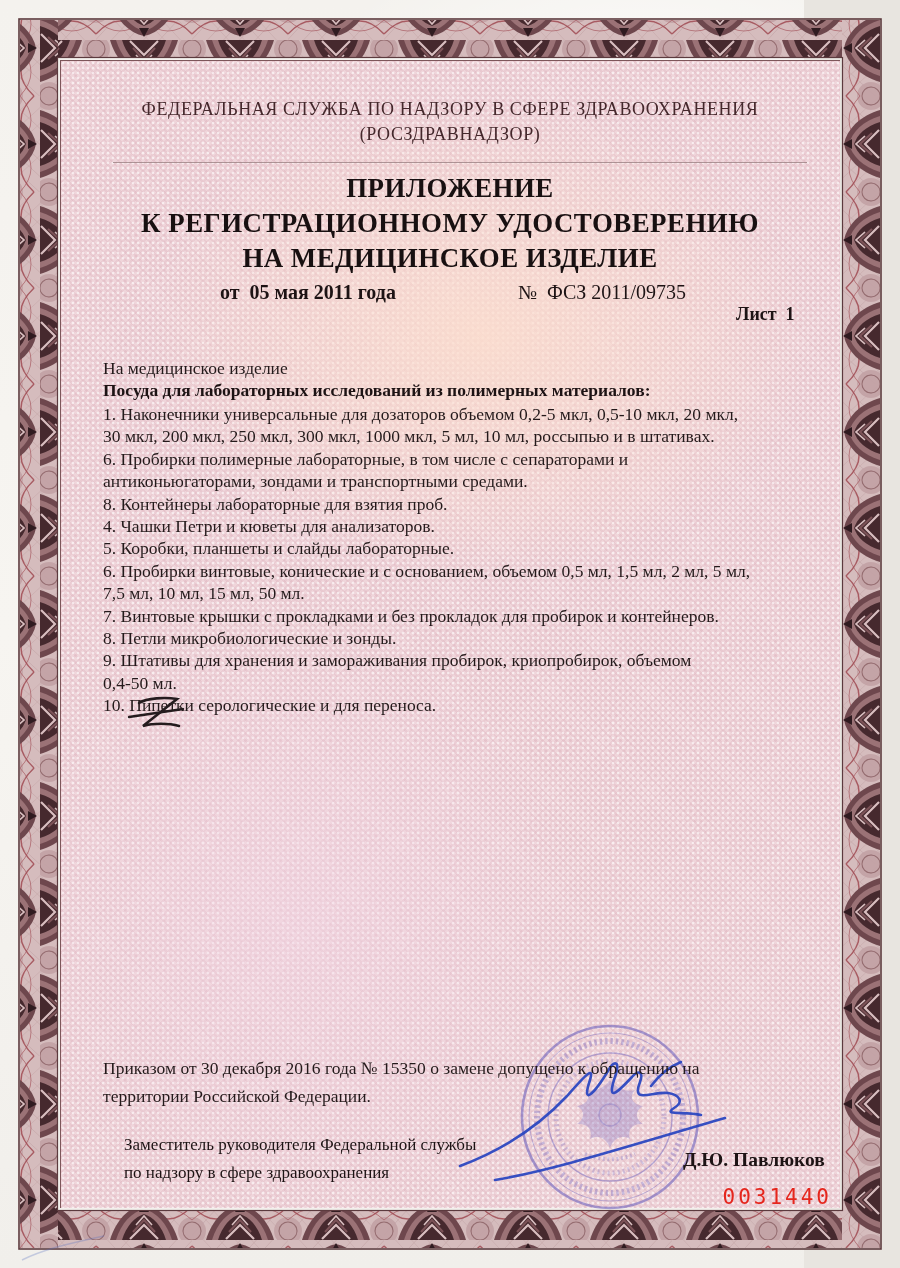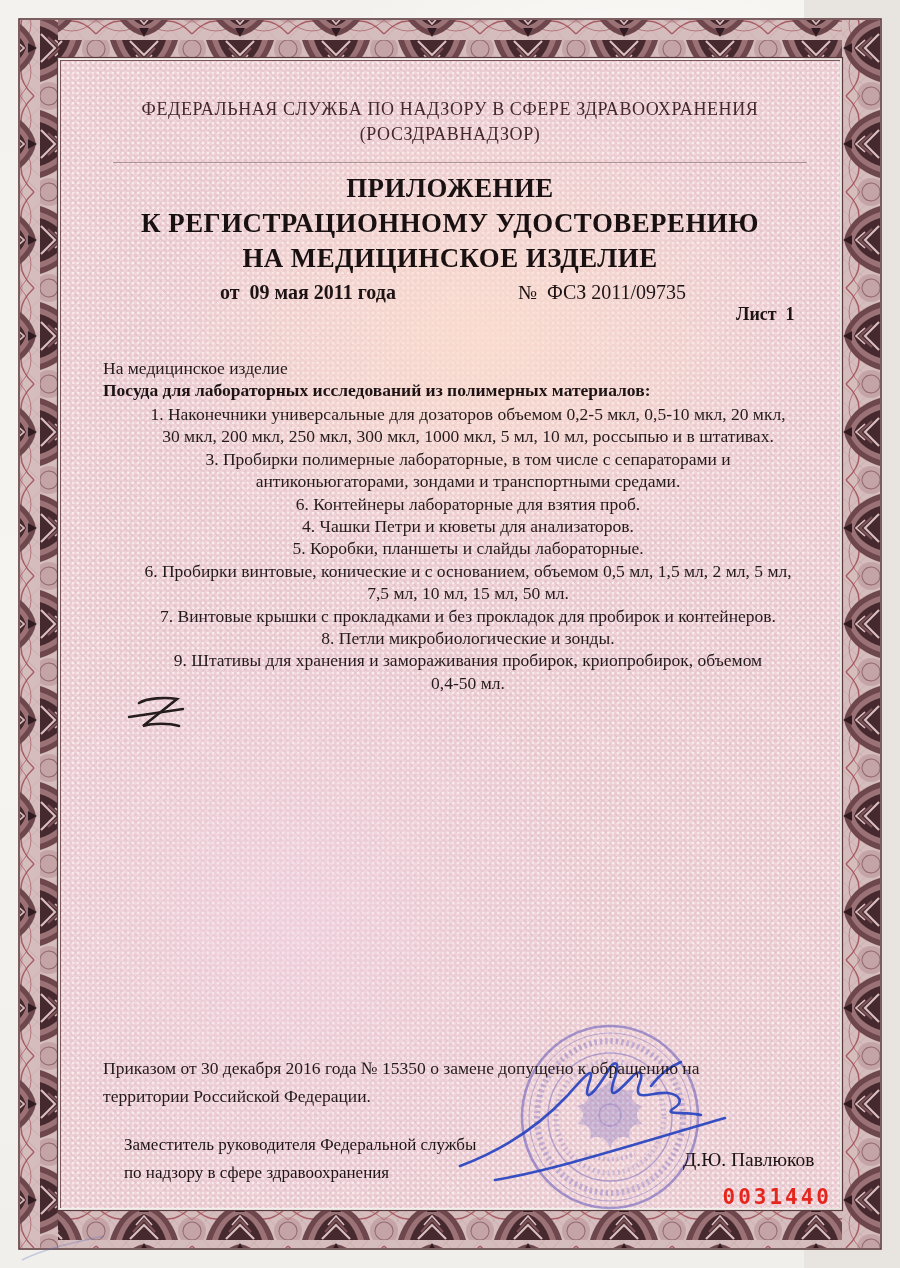--- a/index.html
+++ b/index.html
@@ -40,34 +40,34 @@
     font-weight:bold;font-size:28px;line-height:35px;color:#181011;
     letter-spacing:.5px;white-space:pre-line;
     transform:scaleX(.96);transform-origin:center top;
   }
   .issue-date{left:220px;top:281px;font-weight:bold;font-size:20px;color:#1d1314;white-space:pre;}
   .reg-number{left:518px;top:281px;font-weight:normal;font-size:20px;color:#1d1314;white-space:pre;}
   .sheet{left:736px;top:304px;font-weight:bold;font-size:18px;color:#1d1314;white-space:pre;}
   .intro{left:103px;top:358px;font-size:17.5px;color:#241a1b;}
   .prod-heading{left:103px;top:380px;font-weight:bold;font-size:17.5px;color:#1d1314;text-align:right;}
   .items{left:103px;top:403px;width:730px;font-size:17.5px;line-height:22.4px;color:#241a1b;}
-  .item{white-space:pre-line;text-align:center;}
+  .item{white-space:pre-line;}
   .zmark{left:126px;top:694px;z-index:5;}
   .order-note{
     left:103px;top:1054px;width:710px;font-size:17.5px;line-height:28px;
     color:#241a1b;white-space:pre-line;z-index:6;
   }
   .position{
     left:124px;top:1131px;font-weight:normal;font-size:17px;line-height:28px;
     color:#1d1314;white-space:pre-line;z-index:6;
   }
-  .signer-name{left:683px;top:1149px;font-weight:normal;font-size:19.5px;color:#1d1314;z-index:6;white-space:pre;text-align:center;}
+  .signer-name{left:683px;top:1149px;font-weight:bold;font-size:19.5px;color:#1d1314;z-index:6;white-space:pre;text-align:center;}
   .serial{
     left:620px;top:1185px;width:212px;text-align:right;
-    font-family:"DejaVu Sans Mono", monospace;font-weight:bold;
+    font-family:"DejaVu Sans Mono", monospace;font-weight:normal;
     font-size:21px;letter-spacing:3px;color:#e5261d;z-index:6;
   }
   .stamp{left:515px;top:1022px;z-index:4;}
   .signature{left:455px;top:1058px;z-index:5;}
   .scribble{left:18px;top:1230px;z-index:3;}
 </style>
 </head>
 <body>
 
 <div class="page">
@@ -117,41 +117,42 @@
   <div class="inner-area"></div>
 
   <div class="abs agency">ФЕДЕРАЛЬНАЯ СЛУЖБА ПО НАДЗОРУ В СФЕРЕ ЗДРАВООХРАНЕНИЯ
 (РОСЗДРАВНАДЗОР)</div>
   <div class="abs rule"></div>
 
   <div class="abs doc-title">ПРИЛОЖЕНИЕ
 К РЕГИСТРАЦИОННОМУ УДОСТОВЕРЕНИЮ
 НА МЕДИЦИНСКОЕ ИЗДЕЛИЕ</div>
 
-  <div class="abs issue-date">от  09 мая 2011 года</div>
+  <div class="abs issue-date">от  05 мая 2011 года</div>
   <div class="abs reg-number">№  ФСЗ 2011/09735</div>
   <div class="abs sheet">Лист  1</div>
 
   <div class="abs intro">На медицинское изделие</div>
   <div class="abs prod-heading">Посуда для лабораторных исследований из полимерных материалов:</div>
 
   <div class="abs items">
     <div class="item">1. Наконечники универсальные для дозаторов объемом 0,2-5 мкл, 0,5-10 мкл, 20 мкл,
 30 мкл, 200 мкл, 250 мкл, 300 мкл, 1000 мкл, 5 мл, 10 мл, россыпью и в штативах.</div>
-    <div class="item">3. Пробирки полимерные лабораторные, в том числе с сепараторами и
+    <div class="item">6. Пробирки полимерные лабораторные, в том числе с сепараторами и
 антиконьюгаторами, зондами и транспортными средами.</div>
-    <div class="item">6. Контейнеры лабораторные для взятия проб.</div>
+    <div class="item">8. Контейнеры лабораторные для взятия проб.</div>
     <div class="item">4. Чашки Петри и кюветы для анализаторов.</div>
     <div class="item">5. Коробки, планшеты и слайды лабораторные.</div>
     <div class="item">6. Пробирки винтовые, конические и с основанием, объемом 0,5 мл, 1,5 мл, 2 мл, 5 мл,
 7,5 мл, 10 мл, 15 мл, 50 мл.</div>
     <div class="item">7. Винтовые крышки с прокладками и без прокладок для пробирок и контейнеров.</div>
     <div class="item">8. Петли микробиологические и зонды.</div>
     <div class="item">9. Штативы для хранения и замораживания пробирок, криопробирок, объемом
 0,4-50 мл.</div>
+    <div class="item">10. Пипетки серологические и для переноса.</div>
   </div>
 
   <svg class="abs zmark" width="62" height="44" viewBox="0 0 62 44">
     <path d="M13 9 C21 4 39 3 51 5 L17 32 C27 29 43 29 53 32" fill="none" stroke="#241c1e" stroke-width="2.6" stroke-linecap="round"></path>
     <path d="M3 23 L57 15" fill="none" stroke="#241c1e" stroke-width="2.3" stroke-linecap="round"></path>
   </svg>
 
   <svg class="abs stamp" width="190" height="190" viewBox="0 0 190 190">
     <g stroke="#6a5ebc" fill="none" opacity="0.58">
       <ellipse cx="95" cy="95" rx="88" ry="91" stroke-width="2.6"></ellipse>

